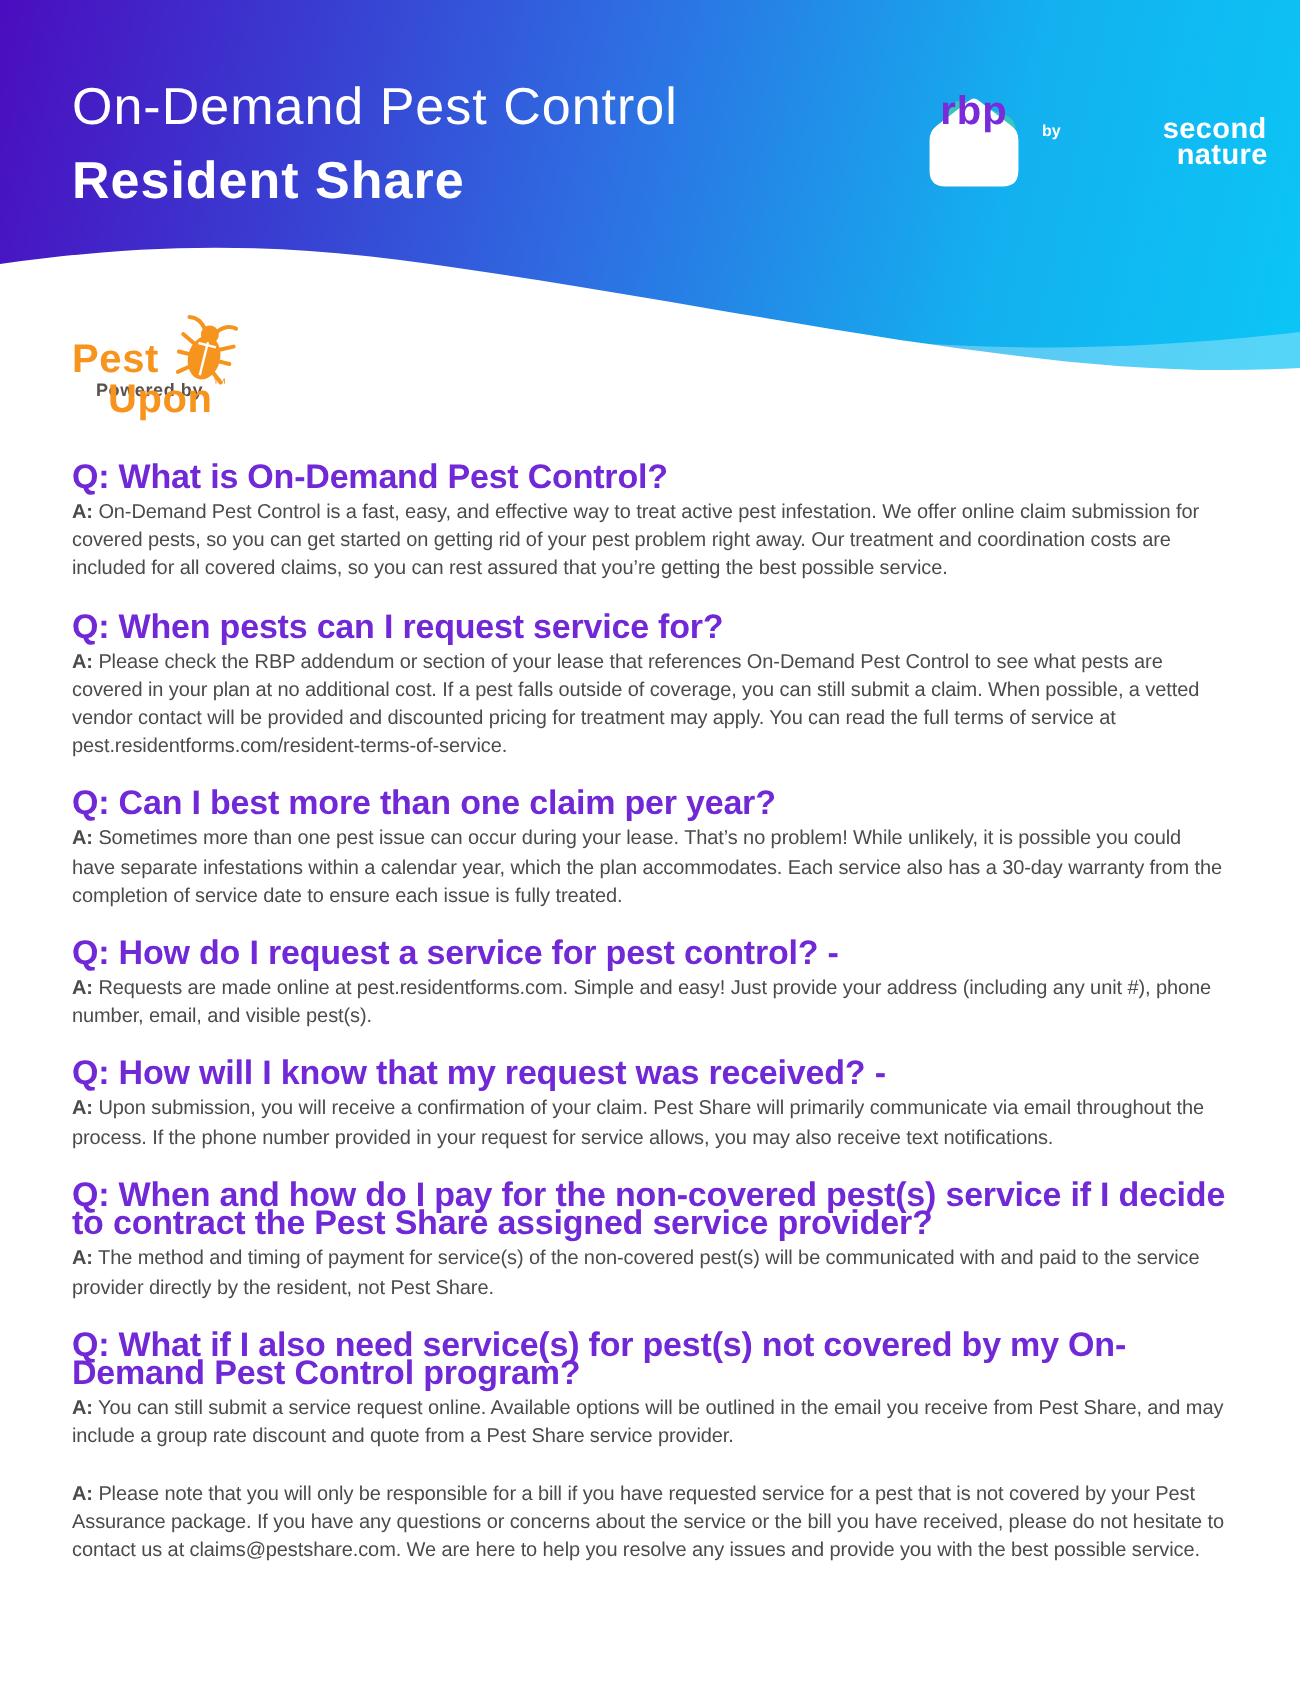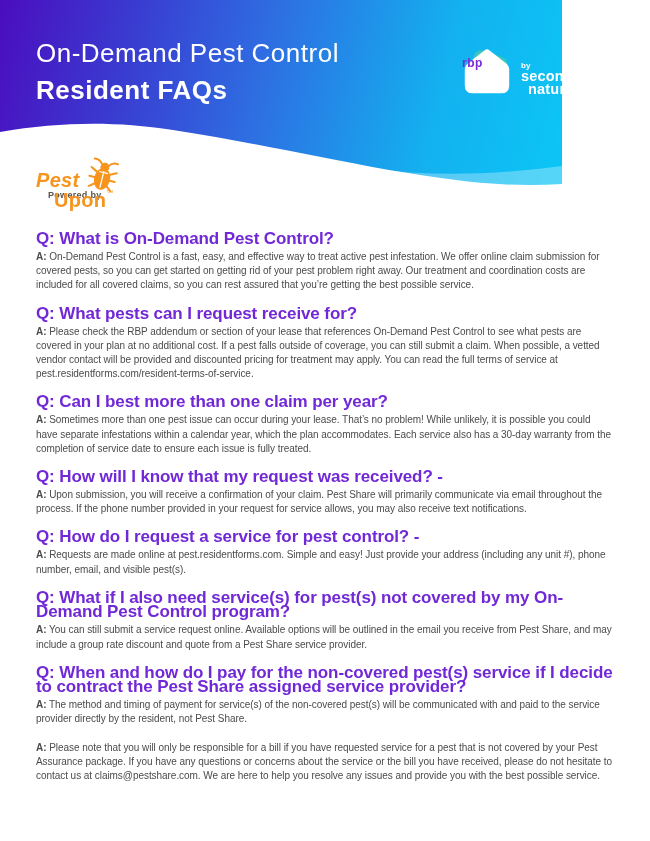--- a/index.html
+++ b/index.html
@@ -3,49 +3,49 @@
 <meta charset="utf-8">
 <style>
   html,body{margin:0;padding:0;background:#e8e8e8;}
   .page{
     position:relative;width:650px;height:841px;margin:0 auto;overflow:hidden;
     background:#ffffff;font-family:"Liberation Sans",sans-serif;
     -webkit-font-smoothing:antialiased;
   }
   
   .header{
-    position:absolute;top:0;left:0;width:562px;height:196px;
+    position:absolute;top:0;left:0;width:650px;height:196px;
     background:linear-gradient(103deg,#4b0dbf 0%,#3a3ad0 22%,#2e6ee2 46%,#13b1ef 76%,#0bc6f6 100%);
     text-decoration:underline;
   }
   .wave{position:absolute;bottom:0;left:0;width:100%;height:78px;display:block;}
   .header-title{
     position:absolute;left:36px;top:38px;color:#ffffff;
     font-size:26px;font-weight:400;letter-spacing:.5px;white-space:nowrap;
   }
   .header-subtitle{
     position:absolute;left:36px;top:75px;color:#ffffff;
     font-size:26px;font-weight:700;letter-spacing:.5px;white-space:nowrap;
   }
   
   .rbp-logo{position:absolute;left:462px;top:45px;display:flex;align-items:flex-start;}
   .rbp-house{position:relative;width:50px;height:53px;}
   .rbp-house svg{display:block;}
   .rbp-text{
-    position:absolute;left:0;top:11px;width:50px;
-    font-size:12px;font-weight:700;color:#7a2ad8;letter-spacing:.5px;
+    position:absolute;left:0;top:0;width:50px;text-align:center;
+    font-size:20px;font-weight:700;color:#7a2ad8;letter-spacing:.5px;
   }
-  .sn-block{display:flex;margin-left:9px;padding-top:14px;flex-direction:column;}
+  .sn-block{display:flex;margin-left:9px;padding-top:14px;}
   .sn-by{color:#fff;font-size:8px;font-weight:600;margin:2px 3px 0 0;}
-  .sn-name{color:#fff;font-size:14.5px;font-weight:700;line-height:12.5px;letter-spacing:.2px;}
+  .sn-name{color:#fff;font-size:14.5px;font-weight:700;line-height:12.5px;letter-spacing:.2px;margin-left:48px;}
   .sn-line2{margin-left:7px;}
   
   .powered{position:absolute;left:36px;top:158px;width:140px;height:62px;}
   .powered-label{position:absolute;left:12px;top:0;font-size:9px;color:#59514b;font-weight:600;letter-spacing:.3px;margin-top:32px;}
-  .ps-line1{position:absolute;left:0;top:11px;font-size:20px;font-weight:800;color:#f7941e;letter-spacing:.3px;font-style:italic;}
+  .ps-line1{position:absolute;left:0;top:11px;font-size:20px;font-weight:800;color:#f7941e;letter-spacing:.3px;}
   .ps-line2{position:absolute;left:18px;top:31px;font-size:20px;font-weight:800;color:#f7941e;letter-spacing:.3px;}
   .ps-tm{font-size:7px;vertical-align:top;font-weight:400;}
   .ps-bug{position:absolute;left:52px;top:0;transform:rotate(14deg);}
   
   .faq{position:absolute;left:36px;top:232px;width:578px;}
   .faq-q{
     color:#7128d6;font-size:17px;font-weight:700;line-height:14.5px;
     margin:0 0 3.5px 0;letter-spacing:-.1px;
   }
   .faq-a{
@@ -54,21 +54,21 @@
   }
   .faq-a b{font-weight:700;}
 </style>
 </head>
 <body>
 
 <div class="page">
 
   <div class="header">
     <div class="header-title">On-Demand Pest Control</div>
-    <div class="header-subtitle">Resident FAQs</div>
+    <div class="header-subtitle">Resident Share</div>
 
     <div class="rbp-logo">
       <div class="rbp-house">
         <svg width="50" height="53" viewBox="0 0 54 56">
           <rect x="8" y="8" width="38" height="38" rx="8" fill="#38c6bd" transform="rotate(20 27 28)"></rect>
           <path d="M24.5,5 Q27,3 29.5,5 L47.5,19 Q51,21.8 51,26.4 L51,43 Q51,51.5 42.5,51.5 L11.5,51.5 Q3,51.5 3,43 L3,26.4 Q3,21.8 6.5,19 Z" fill="#ffffff"></path>
         </svg>
         <span class="rbp-text">rbp</span>
       </div>
       <div class="sn-block">
@@ -109,47 +109,47 @@
   </div>
 
   <div class="faq">
 
     <div>
       <div class="faq-q">Q: What is On-Demand Pest Control?</div>
       <div class="faq-a"><b>A:</b> <span>On-Demand Pest Control is a fast, easy, and effective way to treat active pest infestation. We offer online claim submission for covered pests, so you can get started on getting rid of your pest problem right away. Our treatment and coordination costs are included for all covered claims, so you can rest assured that you’re getting the best possible service.</span></div>
     </div>
 
     <div>
-      <div class="faq-q">Q: What pests can I request receive for?</div>
+      <div class="faq-q">Q: When pests can I request service for?</div>
       <div class="faq-a"><b>A:</b> <span>Please check the RBP addendum or section of your lease that references On-Demand Pest Control to see what pests are covered in your plan at no additional cost. If a pest falls outside of coverage, you can still submit a claim. When possible, a vetted vendor contact will be provided and discounted pricing for treatment may apply. You can read the full terms of service at pest.residentforms.com/resident-terms-of-service.</span></div>
     </div>
 
     <div>
       <div class="faq-q">Q: Can I best more than one claim per year?</div>
       <div class="faq-a"><b>A:</b> <span>Sometimes more than one pest issue can occur during your lease. That’s no problem! While unlikely, it is possible you could have separate infestations within a calendar year, which the plan accommodates. Each service also has a 30-day warranty from the completion of service date to ensure each issue is fully treated.</span></div>
     </div>
 
     <div>
+      <div class="faq-q">Q: How do I request a service for pest control? -</div>
+      <div class="faq-a"><b>A:</b> <span>Requests are made online at pest.residentforms.com. Simple and easy! Just provide your address (including any unit #), phone number, email, and visible pest(s).</span></div>
+    </div>
+
+    <div>
       <div class="faq-q">Q: How will I know that my request was received? -</div>
       <div class="faq-a"><b>A:</b> <span>Upon submission, you will receive a confirmation of your claim. Pest Share will primarily communicate via email throughout the process. If the phone number provided in your request for service allows, you may also receive text notifications.</span></div>
     </div>
 
     <div>
-      <div class="faq-q">Q: How do I request a service for pest control? -</div>
-      <div class="faq-a"><b>A:</b> <span>Requests are made online at pest.residentforms.com. Simple and easy! Just provide your address (including any unit #), phone number, email, and visible pest(s).</span></div>
+      <div class="faq-q">Q: When and how do I pay for the non-covered pest(s) service if I decide to contract the Pest Share assigned service provider?</div>
+      <div class="faq-a"><b>A:</b> <span>The method and timing of payment for service(s) of the non-covered pest(s) will be communicated with and paid to the service provider directly by the resident, not Pest Share.</span></div>
     </div>
 
     <div>
       <div class="faq-q">Q: What if I also need service(s) for pest(s) not covered by my On-Demand Pest Control program?</div>
       <div class="faq-a"><b>A:</b> <span>You can still submit a service request online. Available options will be outlined in the email you receive from Pest Share, and may include a group rate discount and quote from a Pest Share service provider.</span></div>
-    </div>
-
-    <div>
-      <div class="faq-q">Q: When and how do I pay for the non-covered pest(s) service if I decide to contract the Pest Share assigned service provider?</div>
-      <div class="faq-a"><b>A:</b> <span>The method and timing of payment for service(s) of the non-covered pest(s) will be communicated with and paid to the service provider directly by the resident, not Pest Share.</span></div>
     </div>
 
     <div>
       <div class="faq-a"><b>A:</b> <span>Please note that you will only be responsible for a bill if you have requested service for a pest that is not covered by your Pest Assurance package. If you have any questions or concerns about the service or the bill you have received, please do not hesitate to contact us at claims@pestshare.com. We are here to help you resolve any issues and provide you with the best possible service.</span></div>
     </div>
 
   </div>
 </div>
 
 </body></html>

